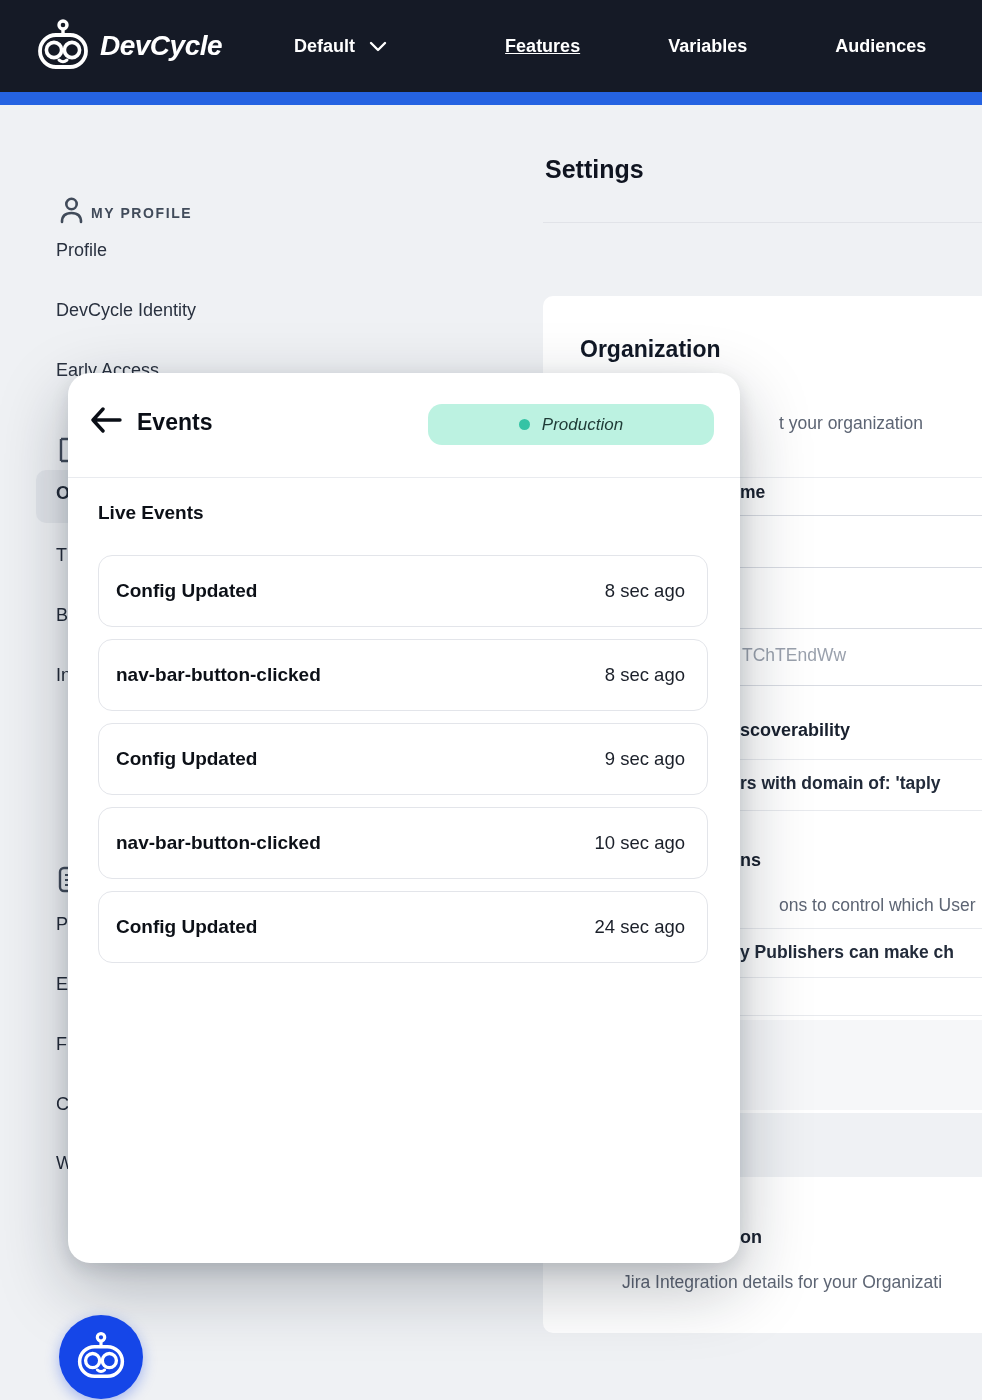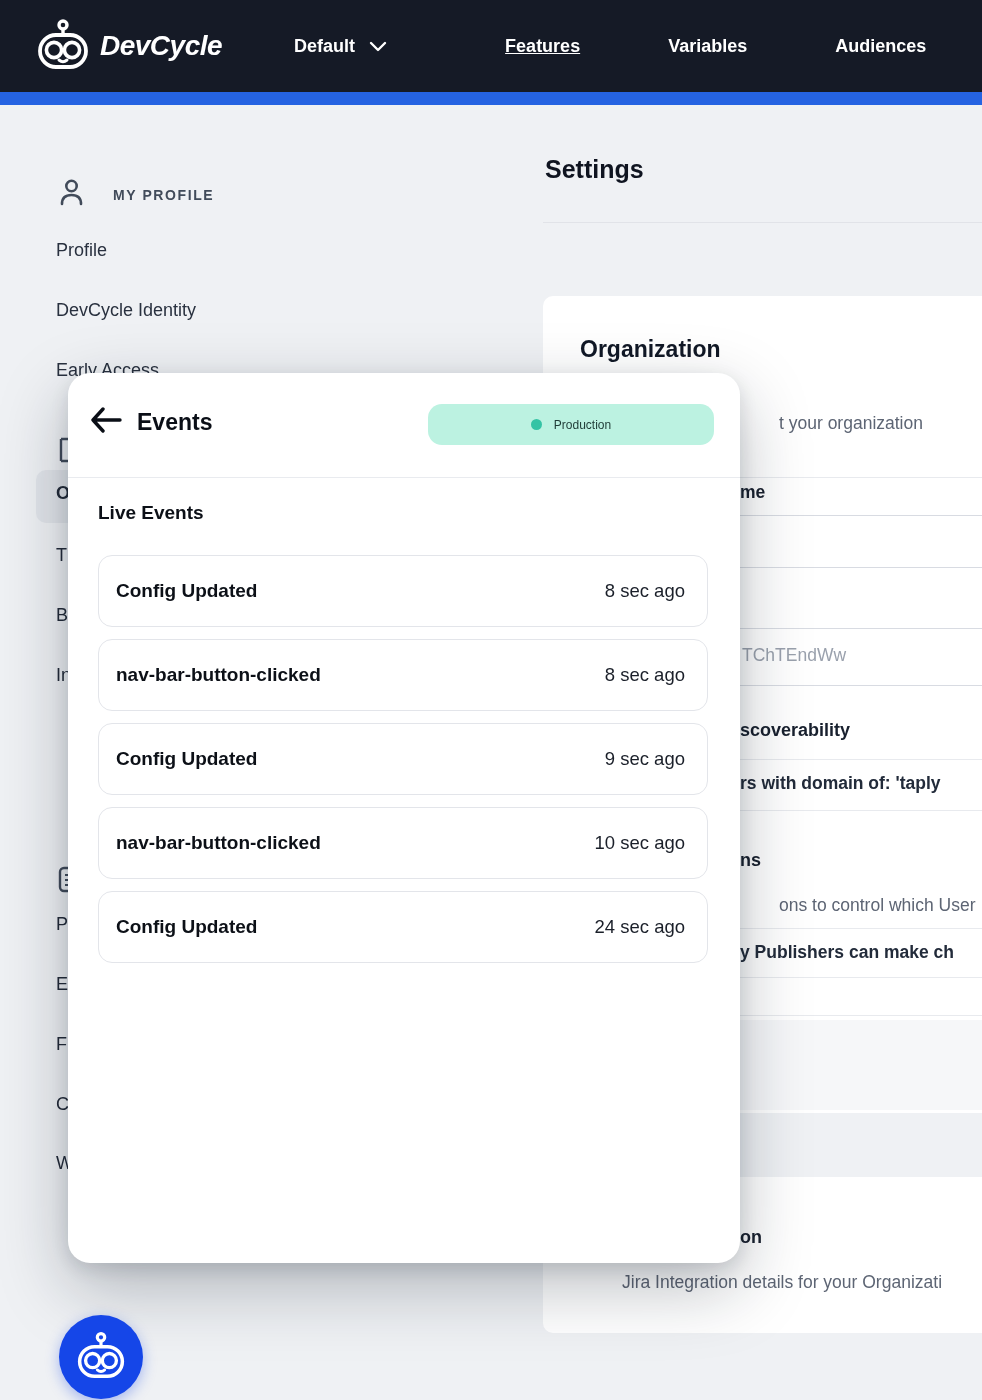--- a/index.html
+++ b/index.html
@@ -14,21 +14,21 @@
   .brand-text { color:#ffffff; font-size:28px; font-weight:700; letter-spacing:-0.5px; }
   .nav-links { display:flex; align-items:center;gap:28px; }
   .nav-item { color:#ffffff; font-size:18px; font-weight:600; cursor:pointer; white-space:nowrap; }
   .nav-default { margin-left:72px; display:flex; align-items:center; gap:14px; }
   .nav-feat { margin-left:90px;text-decoration:underline; }
   .nav-var  { margin-left:60px; }
   .nav-aud  { margin-left:60px; }
   .nav-met  { margin-left:60px; }
 
   
-  .side-section { position:absolute; left:60px; top:179px; display:flex; align-items:center; gap:30px; }
+  .side-section { position:absolute; left:60px; top:197px; display:flex; align-items:center; gap:8px; }
   .side-section-label { color:#414b5a; font-size:14px; font-weight:700; letter-spacing:1.6px; }
   .side-item { position:absolute; left:56px; color:#29313f; font-size:18px; cursor:pointer; white-space:nowrap; }
   .side-pill { position:absolute; left:36px; top:470px; width:78px; height:53px; background:#e2e5ea; border-radius:10px; }
   .side-frag { position:absolute; left:56px; color:#222a38; font-size:18px; font-weight:600; }
   .side-icon-partial { position:absolute; left:58px; }
 
   
   .page-title { position:absolute; left:545px; top:155px; font-size:25px; font-weight:600; color:#0f1420; }
   .title-divider { position:absolute; left:543px; top:222px; width:439px; height:1px; background:#e1e3e8; }
 
@@ -46,21 +46,21 @@
   .jira-card { position:absolute; left:543px; top:1177px; width:600px; height:156px; background:#ffffff; border-radius:10px; }
 
   
   .modal { position:absolute; left:68px; top:373px; width:672px; height:890px; background:#ffffff; border-radius:22px;
            box-shadow:0 24px 70px rgba(16,24,40,0.28), 0 6px 18px rgba(16,24,40,0.12); z-index:10; }
   .modal-back { position:absolute; left:90px; top:406px; width:36px; height:36px; color:#0a0e16; font-size:30px; font-weight:700; cursor:pointer; line-height:34px; z-index:11; }
   .modal-title { position:absolute; left:137px; top:409px; font-size:23px; font-weight:800; color:#0a0e16; z-index:11; }
   .env-badge { position:absolute; left:428px; top:404px; width:286px; height:41px; background:#bcf2e1; border-radius:14px;
                display:flex; align-items:center; justify-content:center; gap:12px; z-index:11; }
   .env-dot { width:11px; height:11px; border-radius:50%; background:#35c3a5; }
-  .env-label { color:#1e3b36; font-size:12px; }
+  .env-label { color:#1e3b36; font-size:17px;font-style:italic; }
   .modal-header-divider { position:absolute; left:68px; top:477px; width:672px; height:1px; background:#e9ebef; z-index:11; }
   .live-events-title { position:absolute; left:98px; top:502px; font-size:19px; font-weight:700; color:#0c1017; z-index:11; }
 
   .event-card { position:absolute; left:98px; width:610px; height:72px; background:#ffffff; border:1.5px solid #e3e5ea;
                 border-radius:14px; display:flex; align-items:center; justify-content:space-between;
                 padding:0 22px 0 17px; cursor:pointer; z-index:11; }
   .event-name { font-size:19px; font-weight:700; color:#0c1017; white-space:nowrap; }
   .event-time { font-size:18.5px; color:#1a1f29; white-space:nowrap; }
 
   

